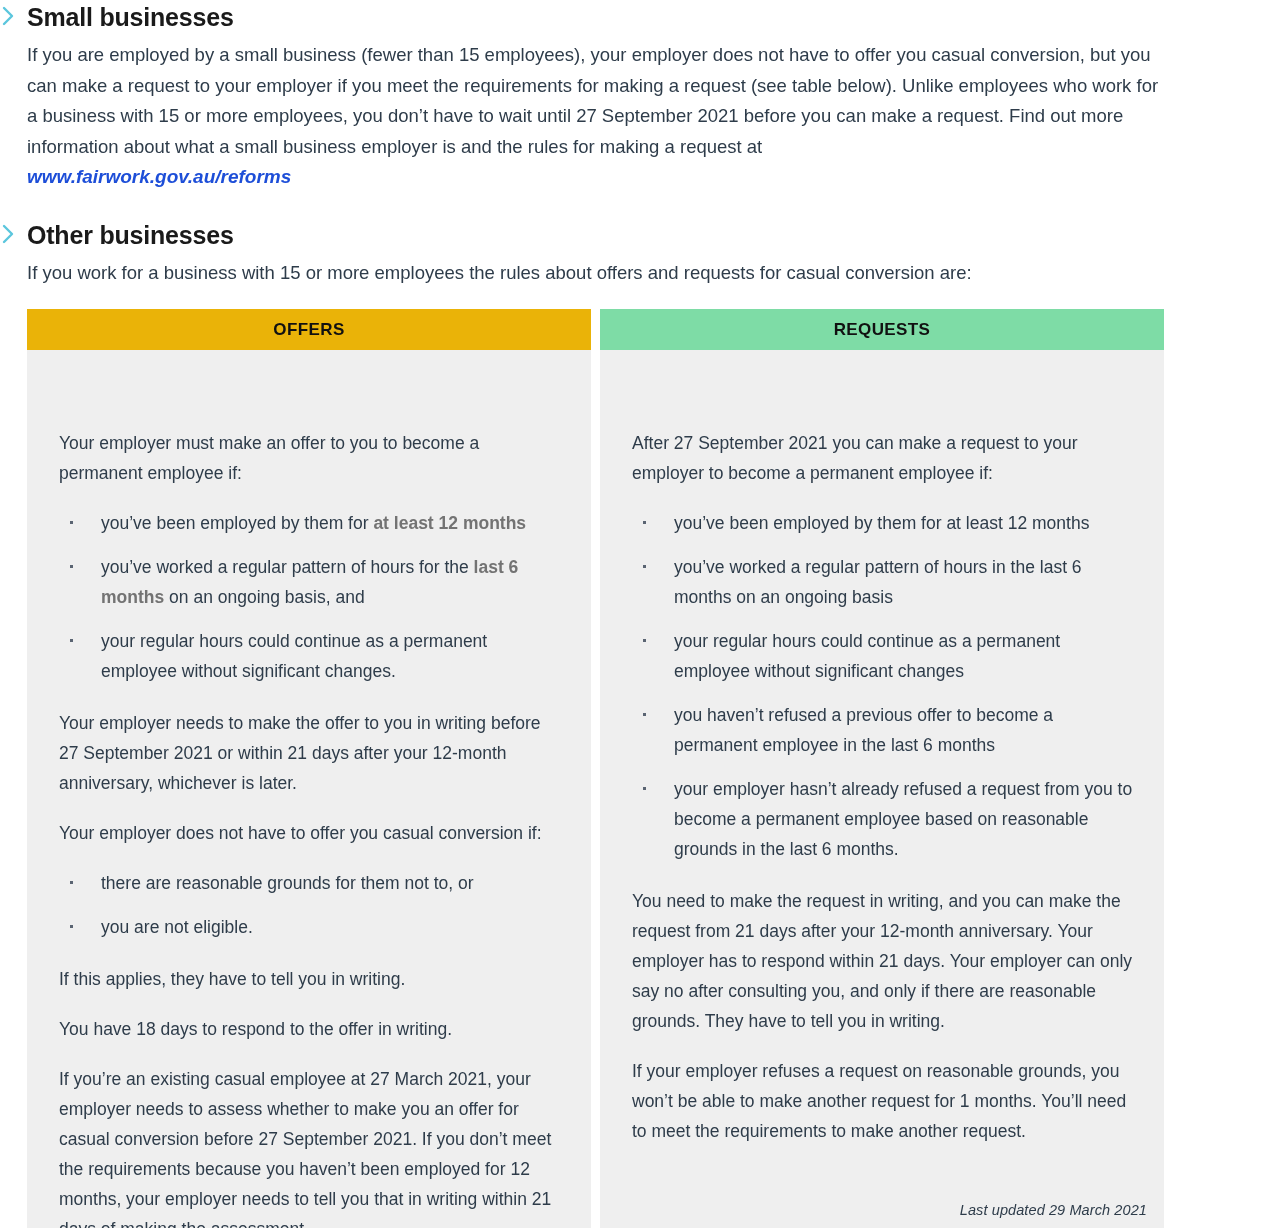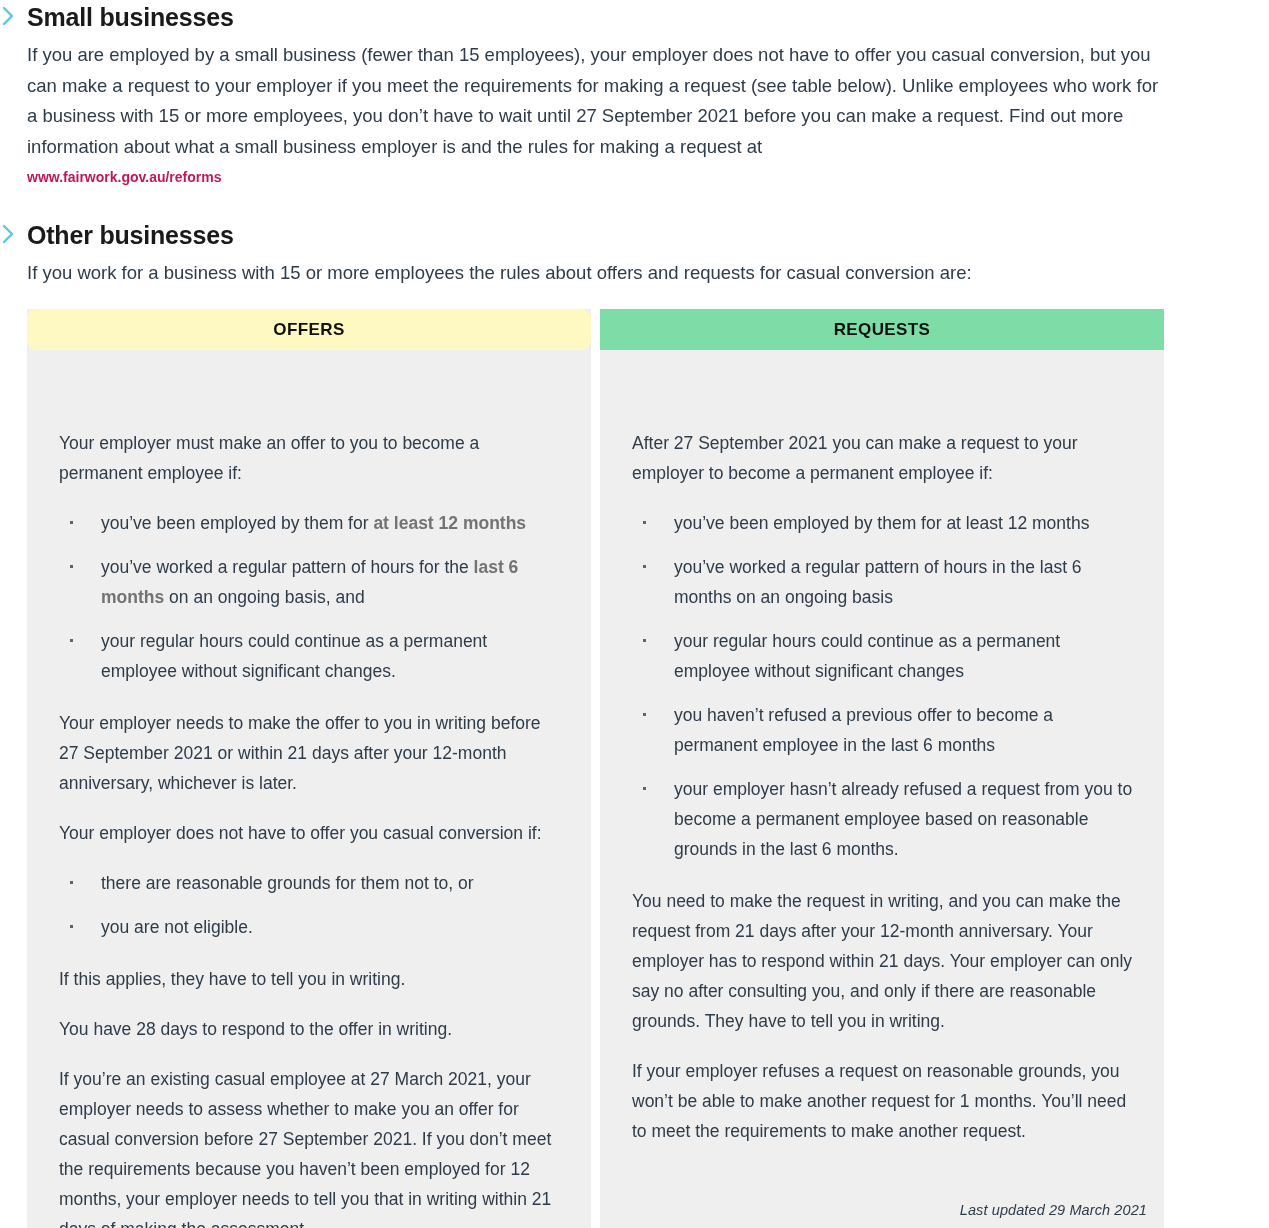--- a/index.html
+++ b/index.html
@@ -54,24 +54,25 @@
 
   .body-text {
     font-size: 18.5px;
     line-height: 30.5px;
     color: #2e3c4a;
     margin: 0;
     padding: 0;
   }
   .url-line {
     font-weight: 700;
-    color: #be185d;
-    font-size: 14px;
+    color: #1d4ed8;
+    font-size: 19px;
     line-height: 30.5px;
     display: block;
+    font-style: italic;
   }
 
   #small-businesses-section {
     padding-top: 2px;
   }
   #small-businesses-section .body-text {
     margin-top: 8px;
   }
 
   #other-businesses-section {
@@ -99,21 +100,21 @@
   .col-header {
     height: 41px;
     display: flex;
     align-items: center;
     justify-content: center;
     font-size: 17px;
     font-weight: 700;
     color: #111111;
     letter-spacing: 0.4px;
   }
-  .col-header.offers { background: #fef9c3; border-radius: 9px; }
+  .col-header.offers { background: #eab308; }
   .col-header.requests { background: #7edca6; }
 
   .col-body {
     padding: 30px 28px 30px 32px;
     flex: 1 1 auto;
     margin-top: 48px;
   }
   .col-body p {
     margin: 0 0 20px 0;
     font-size: 17.5px;
@@ -200,21 +201,21 @@
             <li><span>you’ve worked a regular pattern of hours for the </span><b>last 6 months</b><span> on an ongoing basis, and</span></li>
             <li><span>your regular hours could continue as a permanent employee without significant changes.</span></li>
           </ul>
           <p>Your employer needs to make the offer to you in writing before 27 September 2021 or within 21 days after your 12-month anniversary, whichever is later.</p>
           <p>Your employer does not have to offer you casual conversion if:</p>
           <ul class="bullets list-gap">
             <li><span>there are reasonable grounds for them not to, or</span></li>
             <li><span>you are not eligible.</span></li>
           </ul>
           <p>If this applies, they have to tell you in writing.</p>
-          <p>You have 28 days to respond to the offer in writing.</p>
+          <p>You have 18 days to respond to the offer in writing.</p>
           <p>If you’re an existing casual employee at 27 March 2021, your employer needs to assess whether to make you an offer for casual conversion before 27 September 2021. If you don’t meet the requirements because you haven’t been employed for 12 months, your employer needs to tell you that in writing within 21 days of making the assessment.</p>
         </div>
     </div>
 
     <div class="table-col">
       <div class="col-header requests">REQUESTS</div>
       <div class="col-body" id="requests-body">
           <p>After 27 September 2021 you can make a request to your employer to become a permanent employee if:</p>
           <ul class="bullets list-gap">
             <li><span>you’ve been employed by them for at least 12 months</span></li>

